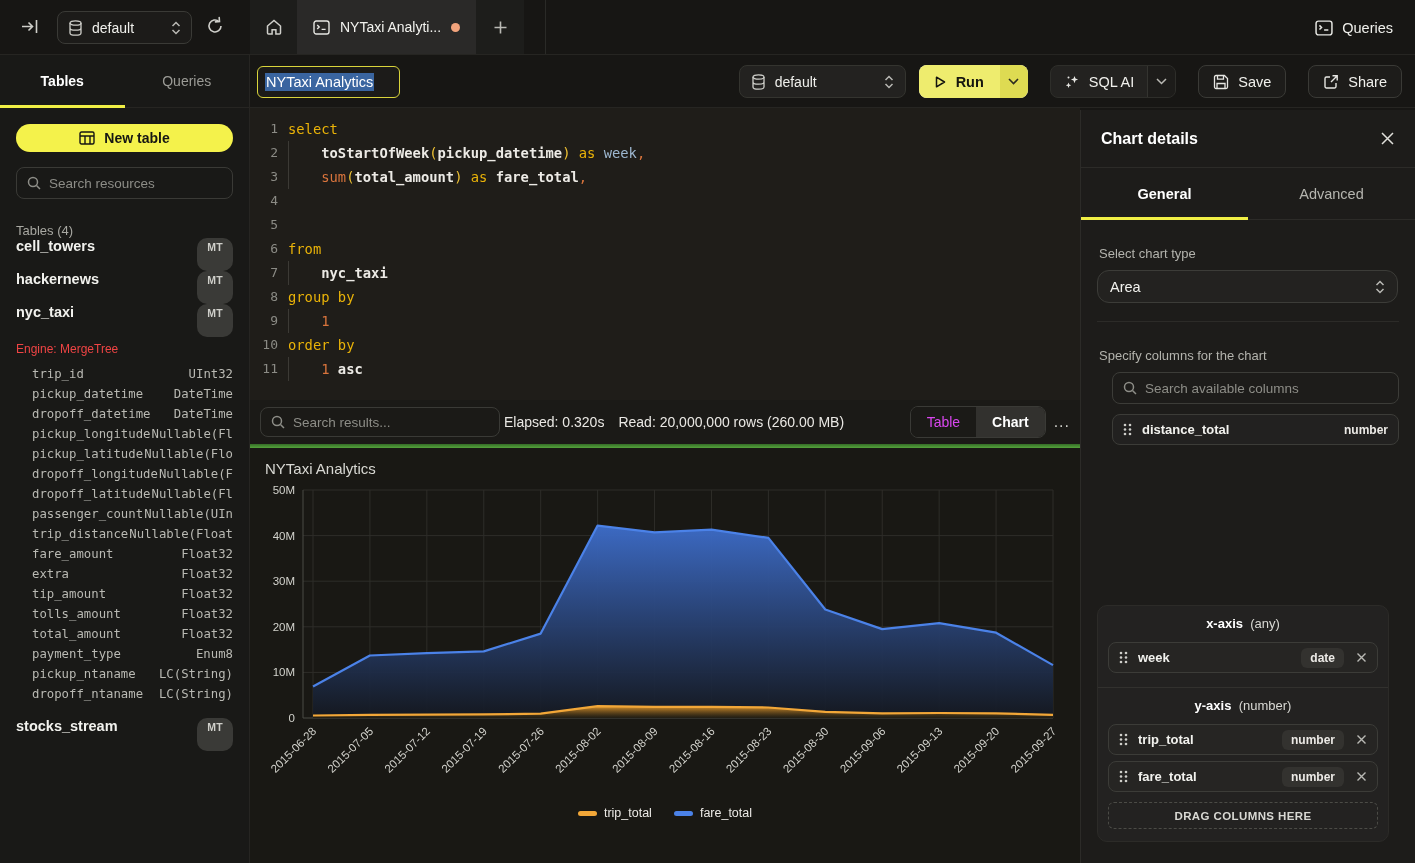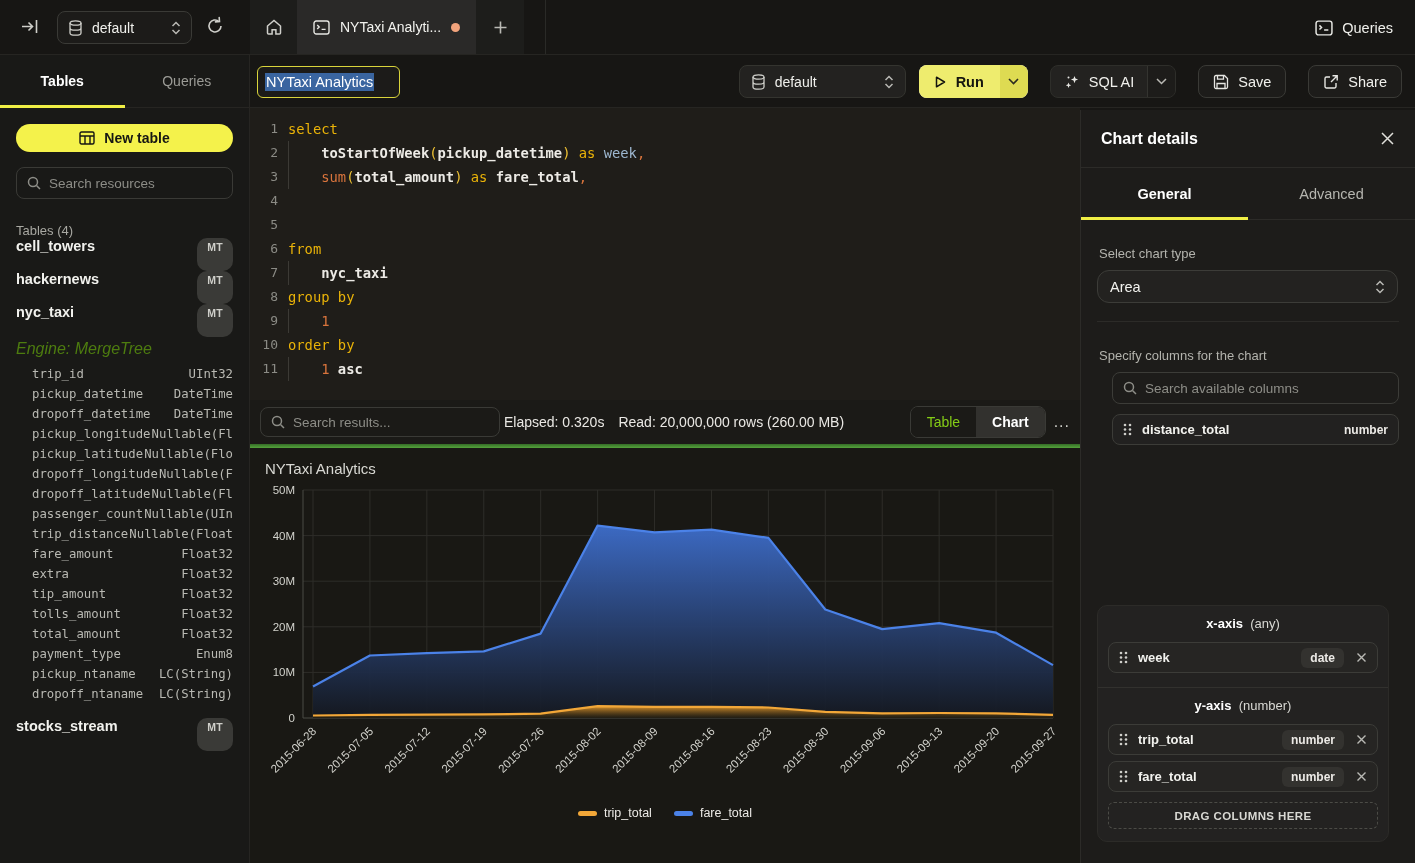--- a/index.html
+++ b/index.html
@@ -33,21 +33,21 @@
   .sb-underline { position:absolute; left:0; bottom:-1px; width:125px; height:3px; background:#f0ef45; }
   .sb-body { padding:16px 16px 0 16px; }
   .new-table-btn { width:100%; height:28px; background:#f4f24b; border:none; border-radius:16px; display:flex; align-items:center; justify-content:center; gap:9px; color:#161613; font-size:14px; font-weight:700; cursor:pointer; }
   .search-box { margin-top:15px; height:32px; border:1px solid #3a3a36; border-radius:8px; display:flex; align-items:center; gap:8px; padding:0 10px; color:#8d8d87; }
   .search-box input { background:transparent; border:none; outline:none; color:#d8d8d3; font-size:13.5px; width:100%; font-family:"Liberation Sans", sans-serif; }
   .search-box input::placeholder { color:#8d8d87; }
   .sb-section { margin-top:24px; font-size:13px; color:#a8a8a2; }
   .tbl-row { height:33px; display:flex; justify-content:space-between; cursor:pointer; }
   .tbl-name { font-size:14.5px; font-weight:700; color:#f2f2ee; }
   .mt-badge { background:#3a3a37; color:#cfcfca; font-size:10.5px; font-weight:700; border-radius:10px; padding:3px 10px; letter-spacing:.3px; }
-  .engine-line { font-size:16px; color:#4d7c0f; height:24px; display:flex; align-items:center;font-style:italic; }
+  .engine-line { font-size:12px; color:#ef4444; height:24px; display:flex; align-items:center; }
   .col-list { margin:3px 0 6px 16px; }
   .col-row { height:20px; display:flex; justify-content:space-between; align-items:center; font-family:"DejaVu Sans Mono","Liberation Mono",monospace; font-size:12.3px; color:#b9b9b3; cursor:default; }
 
   
   .toolbar { position:absolute; left:250px; top:55px; width:1165px; height:53px; border-bottom:1px solid #262522; background:#171614; }
   .title-input { position:absolute; left:7px; top:11px; width:143px; height:32px; border:1px solid #d9d43b; border-radius:6px; background:#1c1b19; display:flex; align-items:center; padding:0 7px; cursor:text; }
   .title-input .sel { background:#3a65a0; color:#ffffff; font-size:14.5px; padding:1px 1px; white-space:nowrap; }
   .tb-right { position:absolute; right:13px; top:10px; display:flex; align-items:center; }
   .tb-db { width:167px; height:33px; border:1px solid #34342f; background:#232220; border-radius:8px; display:flex; align-items:center; gap:9px; padding:0 11px; cursor:pointer; }
   .tb-db .lbl { flex:1; font-size:14px; color:#f0f0ec; }
@@ -75,21 +75,21 @@
   .tok-pun { color:#d9743c; }
 
   
   .results { position:absolute; left:250px; top:400px; width:830px; height:44px; background:#1b1a17; display:flex; align-items:center; }
   .res-search { margin-left:10px; width:240px; height:30px; border:1px solid #3a3a36; border-radius:8px; display:flex; align-items:center; gap:8px; padding:0 10px; color:#8d8d87; }
   .res-search input { background:transparent; border:none; outline:none; color:#d8d8d3; font-size:13.5px; width:100%; font-family:"Liberation Sans", sans-serif; }
   .res-search input::placeholder { color:#8d8d87; }
   .res-stat { margin-left:4px; font-size:14px; color:#eae8e4; white-space:nowrap; }
   .res-stat.read { margin-left:14px; }
   .view-toggle { margin-left:auto; display:flex; border:1px solid #3a3a36; border-radius:8px; overflow:hidden; height:32px; }
-  .vt-seg { padding:0 16px; display:flex; align-items:center; font-size:14px; cursor:pointer; color:#84cc16; background:#1b1a17; }
+  .vt-seg { padding:0 16px; display:flex; align-items:center; font-size:14px; cursor:pointer; color:#d946ef; background:#1b1a17; }
   .vt-seg.active { background:#32312e; color:#ffffff; font-weight:700; }
   .more-btn { margin:0 10px 0 8px; color:#cfcfca; font-size:16px; letter-spacing:1px; cursor:pointer; }
   .progress { position:absolute; left:250px; top:444px; width:830px; height:4px; background:linear-gradient(#356c27,#55a33c); }
 
   
   .chart-panel { position:absolute; left:250px; top:448px; width:830px; height:415px; background:#191814; }
   .chart-title { position:absolute; left:15px; top:12px; font-size:15px; color:#d8d8d3; }
   .legend { position:absolute; left:0; right:0; top:358px; display:flex; justify-content:center; gap:22px; }
   .legend-item { display:flex; align-items:center; gap:7px; cursor:pointer; }
   .legend-swatch { width:19px; height:5px; border-radius:2.5px; }

